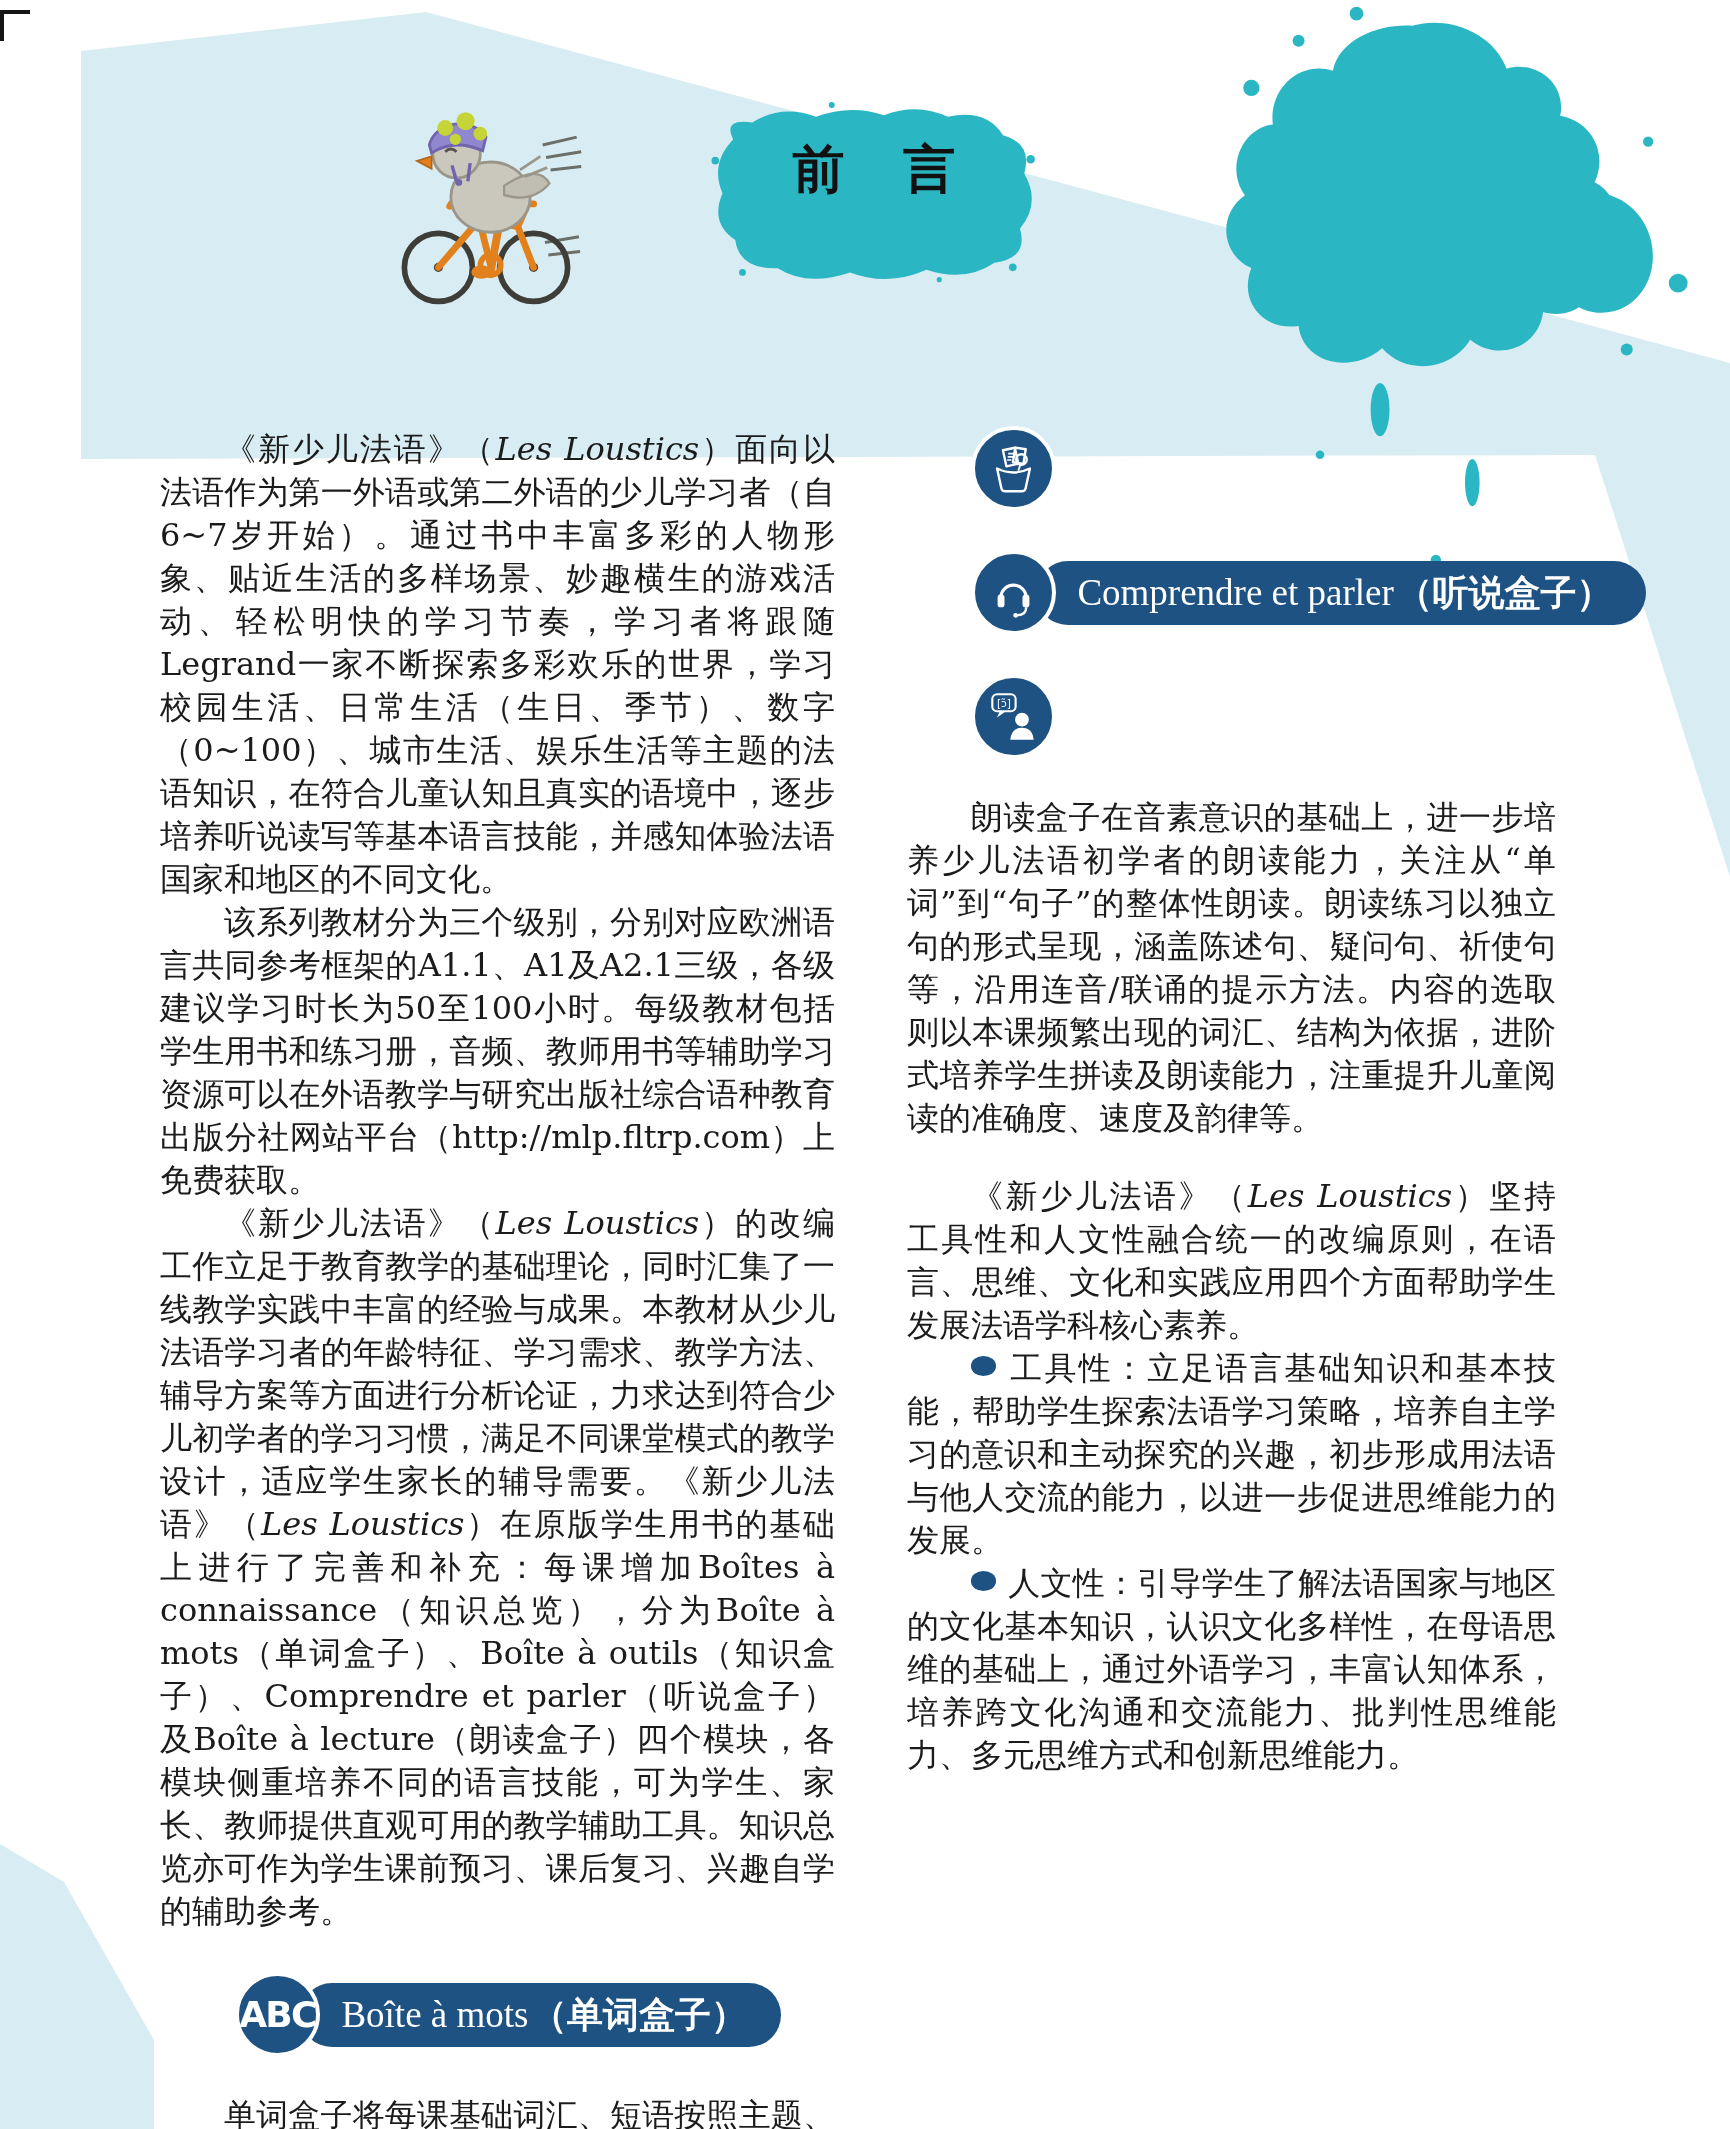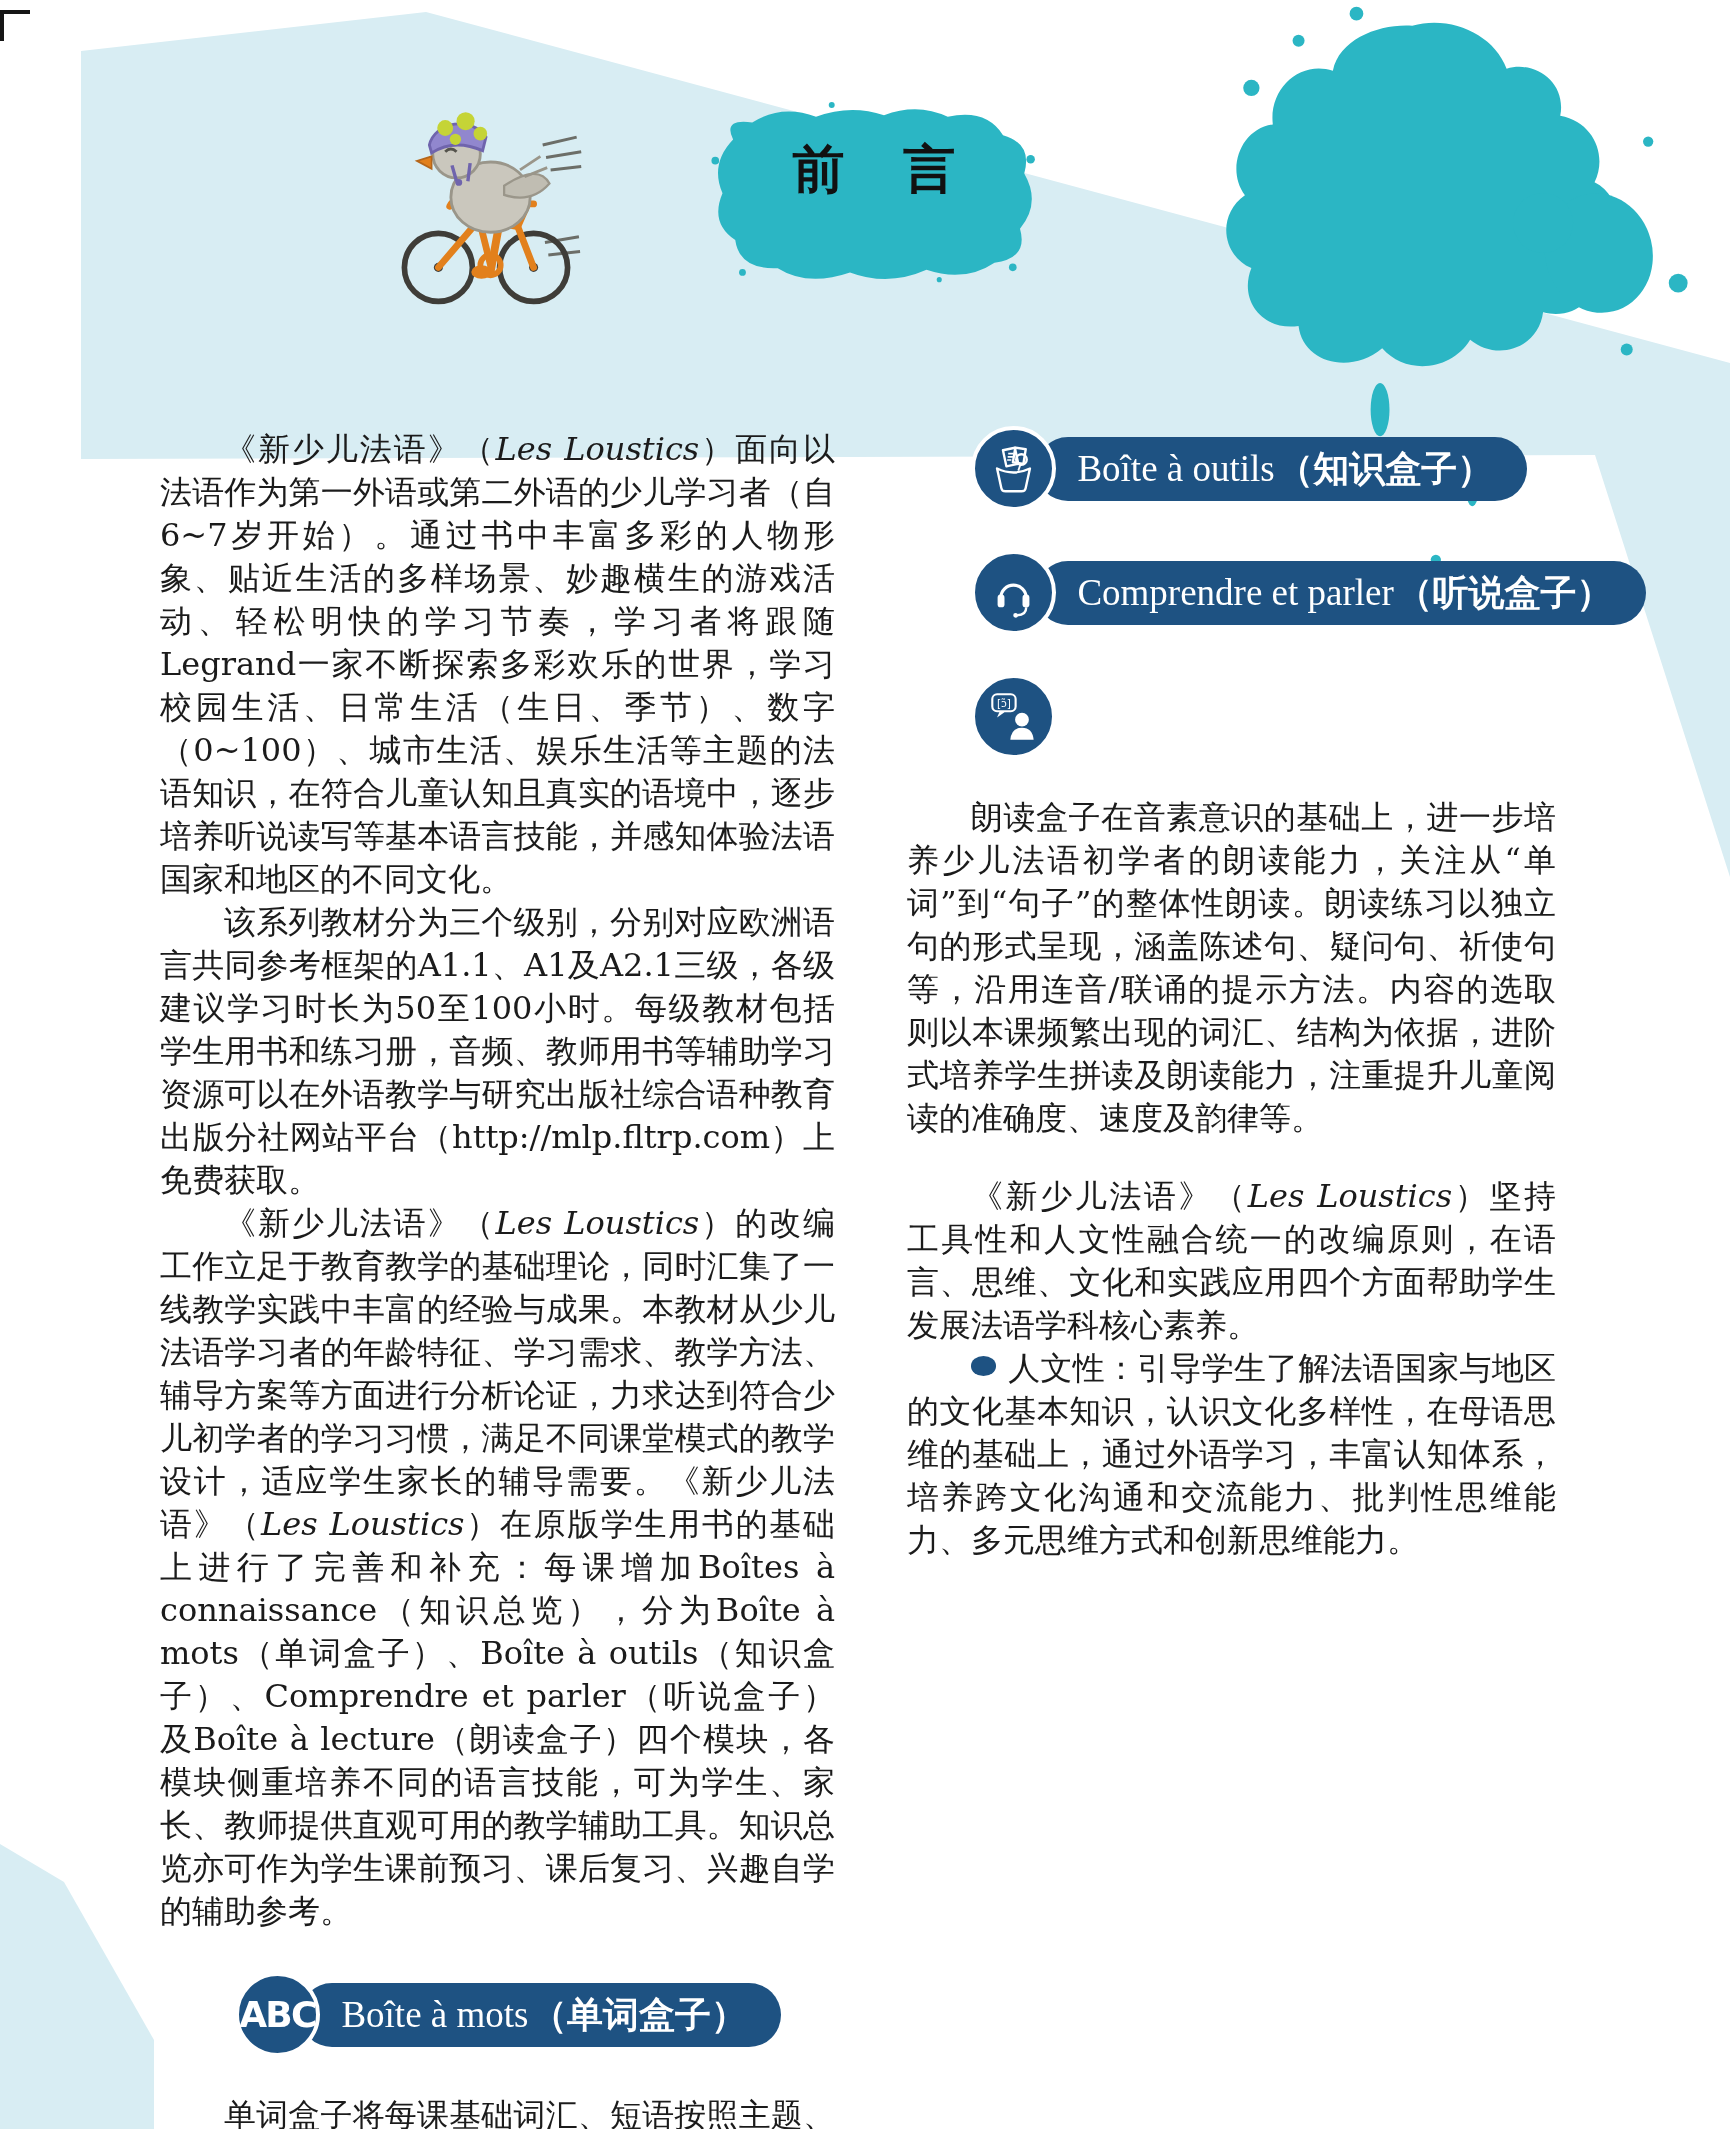--- a/index.html
+++ b/index.html
@@ -149,24 +149,20 @@
       <div class="pill-circle">
         <svg class="icon-svg" viewBox="0 0 100 100" fill="none" stroke="#ffffff" stroke-width="4.5" stroke-linejoin="round">
           <rect x="33" y="13" width="23" height="31" transform="rotate(-12 44 28)"></rect>
           <path d="M40 22 h10 M39 28 h10 M38 34 h8" stroke-width="3"></path>
           <rect x="51" y="12" width="20" height="28" transform="rotate(9 61 26)"></rect>
           <circle cx="65" cy="33" r="10"></circle>
           <path d="M63 43 l-4 11" stroke-width="3.5"></path>
           <path d="M19 50 q31 15 62 0 l-8 37 q-1 6 -8 6 h-30 q-7 0 -8 -6 z"></path>
         </svg>
       </div>
-      <div class="pill-body">
-        <span class="pill-fr">Boîte à outils</span>
-        <span class="pill-cn">（知识盒子）</span>
-      </div>
     </div>
 
     <div class="section-pill">
       <div class="pill-circle">
         <svg class="icon-svg" viewBox="0 0 100 100" fill="none" stroke="#ffffff" stroke-width="6">
           <path d="M26 60 a24 24 0 0 1 48 0"></path>
           <rect x="20" y="54" width="13" height="24" rx="6" fill="#ffffff" stroke="none"></rect>
           <rect x="67" y="54" width="13" height="24" rx="6" fill="#ffffff" stroke="none"></rect>
           <path d="M74 78 q0 15 -17 15" stroke-width="4.5"></path>
           <circle cx="54" cy="93" r="4.5" fill="#ffffff" stroke="none"></circle>
@@ -186,18 +182,19 @@
           <text x="32" y="32" text-anchor="middle" font-size="20" fill="#ffffff" font-family="DejaVu Sans, Liberation Sans, sans-serif">[ɔ̃]</text>
           <circle cx="66" cy="56" r="13" fill="#ffffff"></circle>
           <path d="M44 94 q2 -23 22 -23 q20 0 22 23 z" fill="#ffffff"></path>
         </svg>
       </div>
     </div>
     <p class="indent rich">朗读盒子在音素意识的基础上，进一步培养少儿法语初学者的朗读能力，关注从“单词”到“句子”的整体性朗读。朗读练习以独立句的形式呈现，涵盖陈述句、疑问句、祈使句等，沿用连音/联诵的提示方法。内容的选取则以本课频繁出现的词汇、结构为依据，进阶式培养学生拼读及朗读能力，注重提升儿童阅读的准确度、速度及韵律等。</p>
 
     <p class="indent rich gap-top">《新少儿法语》（<i>Les Loustics</i>）坚持工具性和人文性融合统一的改编原则，在语言、思维、文化和实践应用四个方面帮助学生发展法语学科核心素养。</p>
 
+    <p class="indent"><span class="bullet-dot"></span><span>工具性：立足语言基础知识和基本技能，帮助学生探索法语学习策略，培养自主学习的意识和主动探究的兴趣，初步形成用法语与他人交流的能力，以进一步促进思维能力的发展。</span></p>
     <p class="indent"><span class="bullet-dot"></span><span>人文性：引导学生了解法语国家与地区的文化基本知识，认识文化多样性，在母语思维的基础上，通过外语学习，丰富认知体系，培养跨文化沟通和交流能力、批判性思维能力、多元思维方式和创新思维能力。</span></p>
 
   </div>
 
 </div>
 
 
 </body></html>

